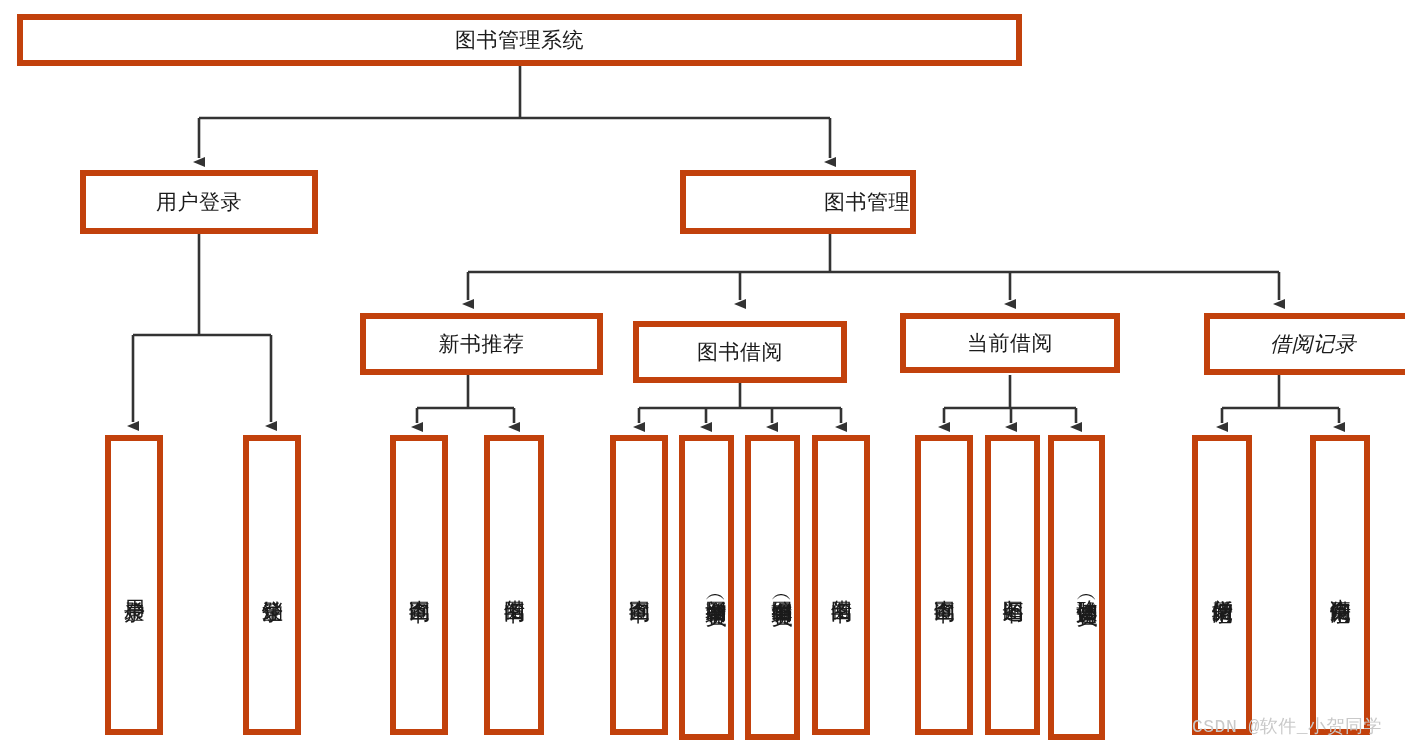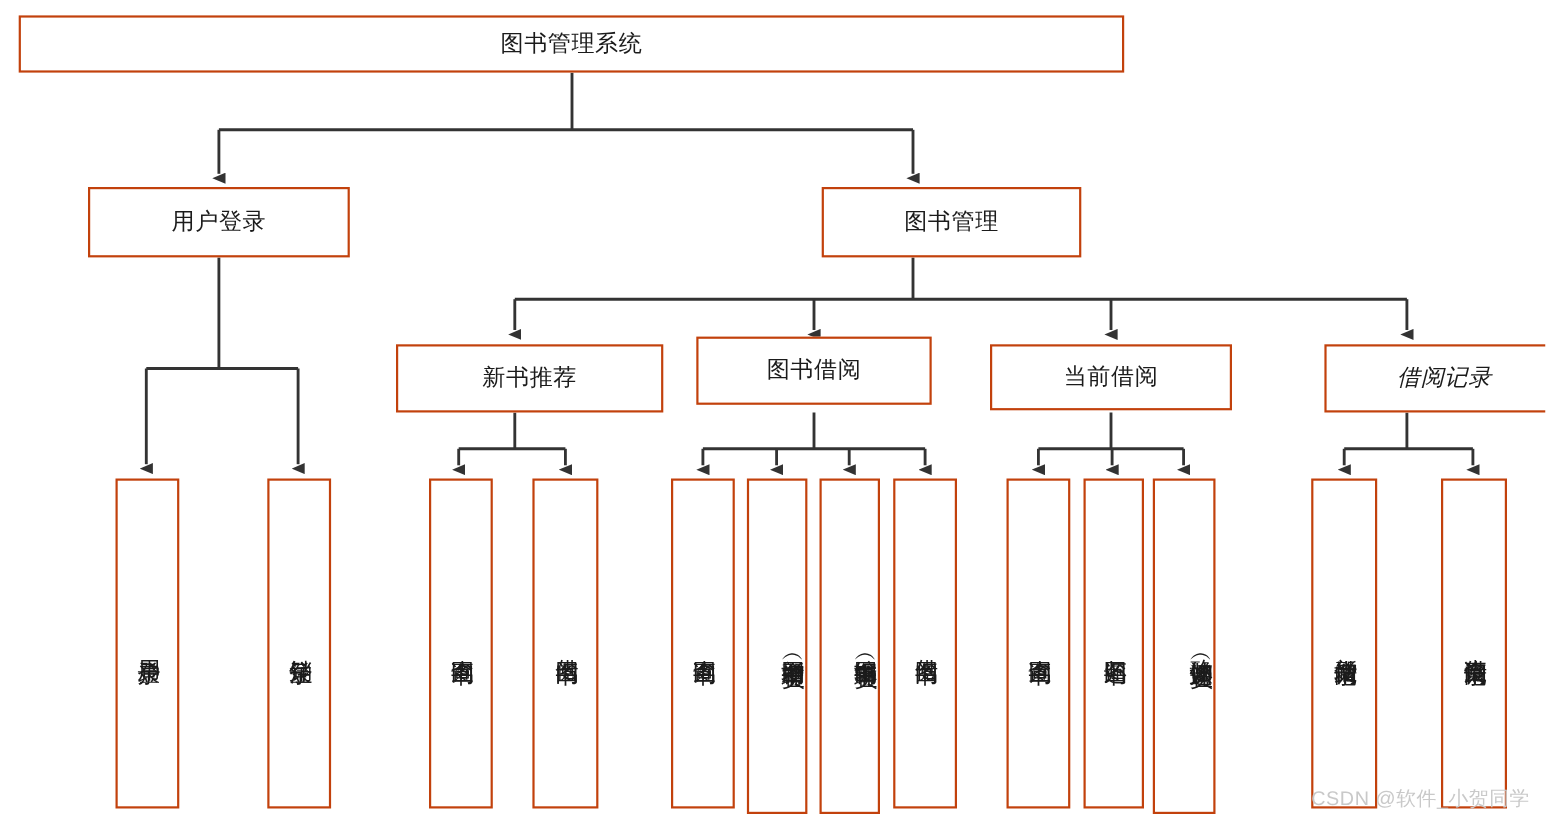--- a/index.html
+++ b/index.html
@@ -23,21 +23,21 @@
     left: 0;
     top: 0;
     width: 1405px;
     height: 747px;
     pointer-events: none;
   }
   .node {
     position: absolute;
     box-sizing: border-box;
     background: #ffffff;
-    border: 2px solid #c2410c;
+    border: 6px solid #c2410c;
     display: flex;
     align-items: center;
     justify-content: center;
     color: #1b1b1b;
     line-height: 1.18;
     z-index: 2;
   }
   .node.horizontal {
     font-size: 21px;
     letter-spacing: 0.5px;
@@ -60,21 +60,21 @@
   }
   #watermark {
     position: absolute;
     left: 1192px;
     top: 714px;
     font-size: 18px;
     color: #c9c9c9;
     letter-spacing: 0.5px;
     white-space: nowrap;
     z-index: 3;
-    font-family: Liberation Sans, sans-serif;
+    font-family: Liberation Mono, monospace;
   }
 </style>
 </head>
 <body>
 
 <div id="diagram-root">
 
   <svg id="connector-layer" viewBox="0 0 1405 747" width="1405" height="747" xmlns="http://www.w3.org/2000/svg">
     <defs>
       <marker id="arrow" markerWidth="10" markerHeight="12" refX="1" refY="6" orient="auto" markerUnits="userSpaceOnUse">
@@ -126,28 +126,28 @@
     </g>
   </svg>
 
   <div class="node horizontal" style="left:17px; top:14px; width:1005px; height:52px;">
     <span class="node-label">图书管理系统</span>
   </div>
 
   <div class="node horizontal" style="left:80px; top:170px; width:238px; height:64px;">
     <span class="node-label">用户登录</span>
   </div>
-  <div class="node horizontal" style="left:747px; top:170px; width:236px; height:64px;">
+  <div class="node horizontal" style="left:680px; top:170px; width:236px; height:64px;justify-content:flex-end;">
     <span class="node-label">图书管理</span>
   </div>
 
   <div class="node horizontal" style="left:360px; top:313px; width:243px; height:62px;">
     <span class="node-label">新书推荐</span>
   </div>
-  <div class="node horizontal" style="left:633px; top:306px; width:214px; height:62px;text-align:right;">
+  <div class="node horizontal" style="left:633px; top:321px; width:214px; height:62px;text-align:right;">
     <span class="node-label">图书借阅</span>
   </div>
   <div class="node horizontal" style="left:900px; top:313px; width:220px; height:60px;">
     <span class="node-label">当前借阅</span>
   </div>
   <div class="node horizontal" style="left:1204px; top:313px; width:218px; height:62px;font-style:italic;">
     <span class="node-label">借阅记录</span>
   </div>
 
   <div class="node vertical centered" style="left:105px; top:435px; width:58px; height:300px;">

